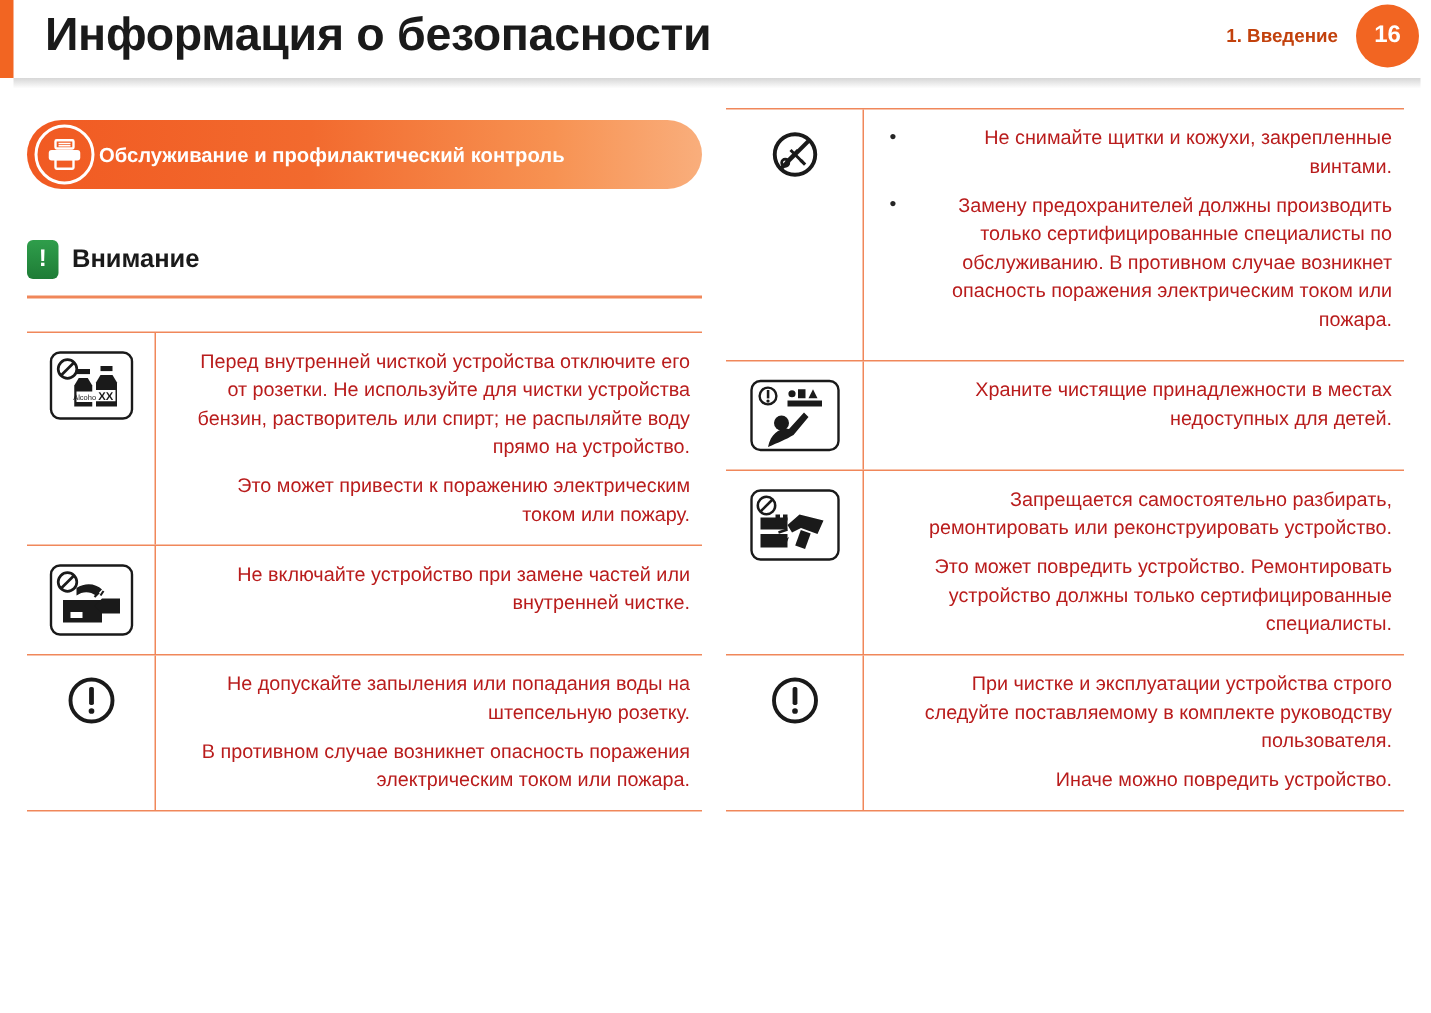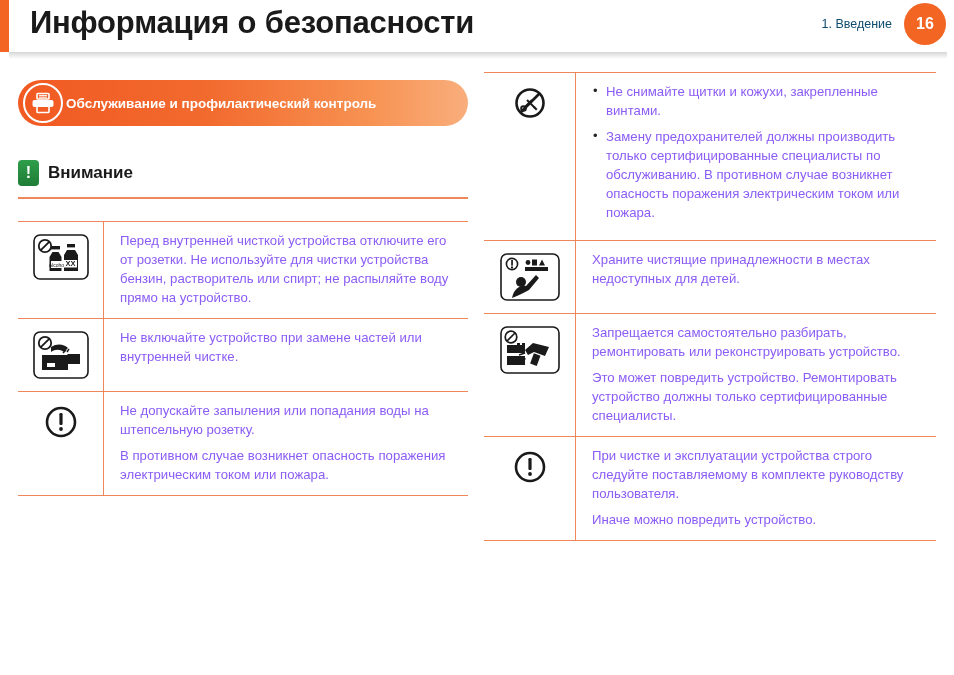--- a/index.html
+++ b/index.html
@@ -20,21 +20,21 @@
     position: absolute; left: 0; top: 0; width: 9px; height: 52px;
     background: #f26522;
   }
   .header-title {
     position: absolute; left: 30px; top: 5px;
     font-size: 31px; font-weight: bold; color: #1a1a1a;
     letter-spacing: -0.2px; white-space: nowrap;
   }
   .header-chapter {
     position: absolute; right: 62px; top: 17px;
-    font-size: 12.5px; font-weight: normal; color: #0c4a6e;
+    font-size: 12.5px; font-weight: bold; color: #c2410c;
     white-space: nowrap;
   }
   .header-badge {
     position: absolute; right: 8px; top: 3px;
     width: 42px; height: 42px; border-radius: 50%;
     background: #f26522; color: #ffffff;
     font-size: 16px; font-weight: bold;
     display: flex; align-items: center; justify-content: center; text-align: right;
   }
   .header-shadow {
@@ -89,21 +89,21 @@
   .col-right .srow:first-child { border-top: 1.4px solid #f0875a; }
   .scell-icon {
     width: 86px; flex: none;
     border-right: 1.4px solid #f0875a;
     padding: 11px 0 11px 0;
     display: flex; align-items: flex-start; justify-content: center;
   }
   .col-right .scell-icon { width: 92px; }
   .scell-text {
     flex: 1; padding: 9px 8px 11px 16px;
-    font-size: 13.2px; line-height: 19px; color: #8b5cf6;
+    font-size: 13.2px; line-height: 19px; color: #b91c1c; text-align: right;
   }
   .scell-text p { margin-bottom: 7px; }
   .scell-text p:last-child { margin-bottom: 0; }
   .bullets { list-style: none; }
   .bullets li {
     position: relative; padding-left: 14px; margin-bottom: 7px;
   }
   .bullets li:before {
     content: "\2022"; position: absolute; left: 1px; top: -1px;
     font-size: 13px; color: #262626;
@@ -159,20 +159,21 @@
             <rect x="19" y="28" width="12" height="7" fill="#ffffff"></rect>
             <text x="25" y="33.6" font-family="'Liberation Sans',sans-serif" font-size="5" fill="#1a1a1a" text-anchor="middle">Alcohol</text>
             <rect x="35" y="11" width="8" height="3.4" fill="#1a1a1a"></rect>
             <path d="M35 17 h8 l3 5 v16 h-14 v-16 z" fill="#1a1a1a"></path>
             <rect x="32" y="27" width="13" height="7.5" fill="#ffffff"></rect>
             <text x="38.5" y="33.4" font-family="'Liberation Sans',sans-serif" font-size="7.5" font-weight="bold" fill="#1a1a1a" text-anchor="middle">XX</text>
           </svg>
         </div>
         <div class="scell-text">
           <p>Перед внутренней чисткой устройства отключите его от розетки. Не используйте для чистки устройства бензин, растворитель или спирт; не распыляйте воду прямо на устройство.</p>
+          <p>Это может привести к поражению электрическим током или пожару.</p>
         </div>
       </div>
 
       <div class="srow">
         <div class="scell-icon">
           <svg class="icon-box" width="58" height="50" viewBox="0 0 58 50" aria-hidden="true">
             <rect x="2" y="2" width="54" height="46" rx="6" fill="#ffffff" stroke="#1a1a1a" stroke-width="1.6"></rect>
             <circle cx="13" cy="13" r="6.2" fill="none" stroke="#1a1a1a" stroke-width="1.8"></circle>
             <line x1="8.8" y1="17.2" x2="17.2" y2="8.8" stroke="#1a1a1a" stroke-width="1.8"></line>
             <path d="M19 17 c6 -4 13 -3 17 1 l-4 4 c-4 -3 -9 -3 -13 0 z" fill="#1a1a1a"></path>

